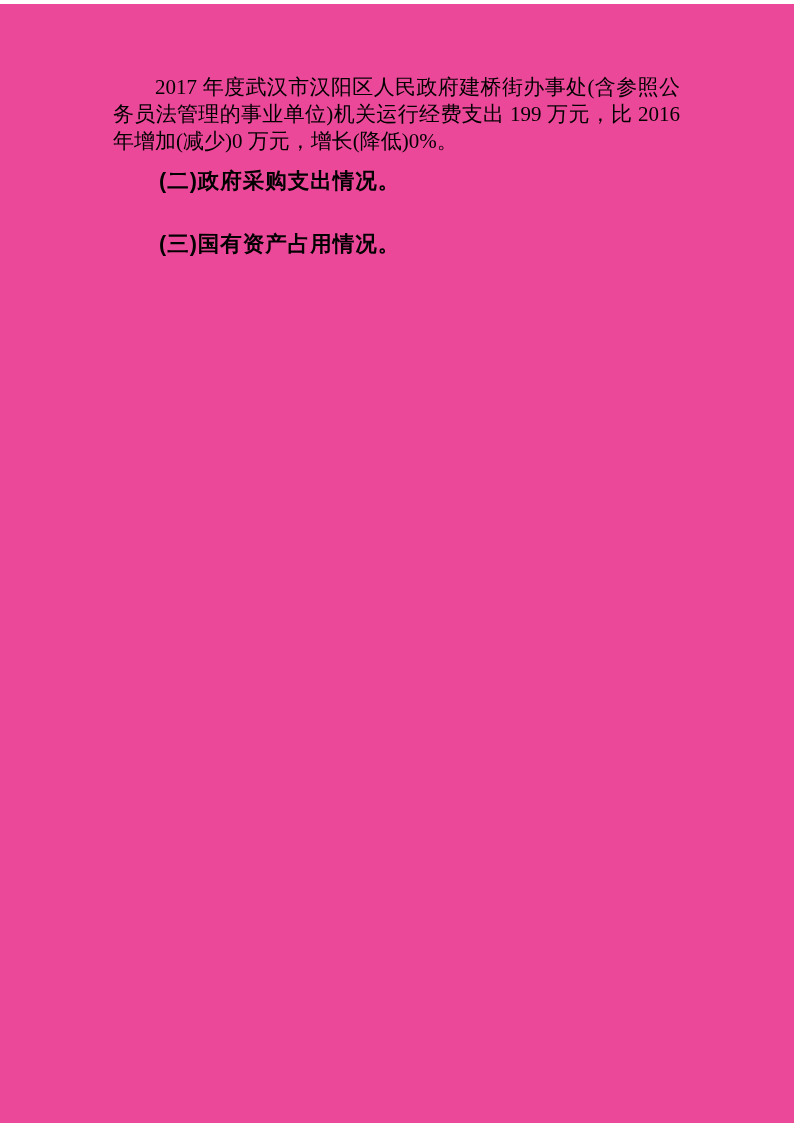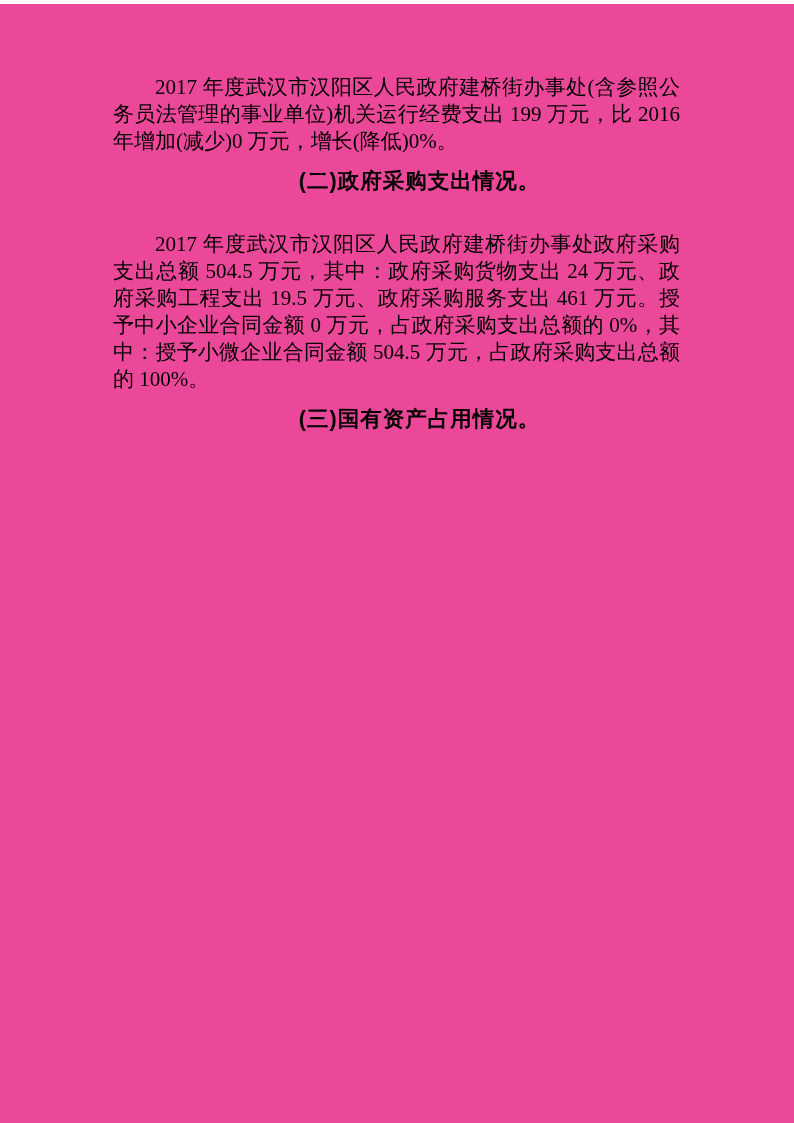--- a/index.html
+++ b/index.html
@@ -33,26 +33,25 @@
     word-break: break-all;
   }
   .section-heading {
     margin: 13px 0 36px 0;
     text-indent: 46px;
     font-family: "Liberation Sans", "DejaVu Sans", sans-serif;
     font-size: 21.5px;
     font-weight: bold;
     line-height: 27px;
     letter-spacing: 1px;
-    text-align: center;
+    text-align: left;
   }
 </style>
 </head>
 <body>
 
 <div class="page">
   <div class="content">
     <p class="body-para">2017 年度武汉市汉阳区人民政府建桥街办事处(含参照公务员法管理的事业单位)机关运行经费支出 199 万元，比 2016 年增加(减少)0 万元，增长(降低)0%。</p>
     <h3 class="section-heading">(二)政府采购支出情况。</h3>
-    <p class="body-para">2017 年度武汉市汉阳区人民政府建桥街办事处政府采购支出总额 504.5 万元，其中：政府采购货物支出 24 万元、政府采购工程支出 19.5 万元、政府采购服务支出 461 万元。授予中小企业合同金额 0 万元，占政府采购支出总额的 0%，其中：授予小微企业合同金额 504.5 万元，占政府采购支出总额的 100%。</p>
     <h3 class="section-heading">(三)国有资产占用情况。</h3>
   </div>
 </div>
 
 </body></html>

